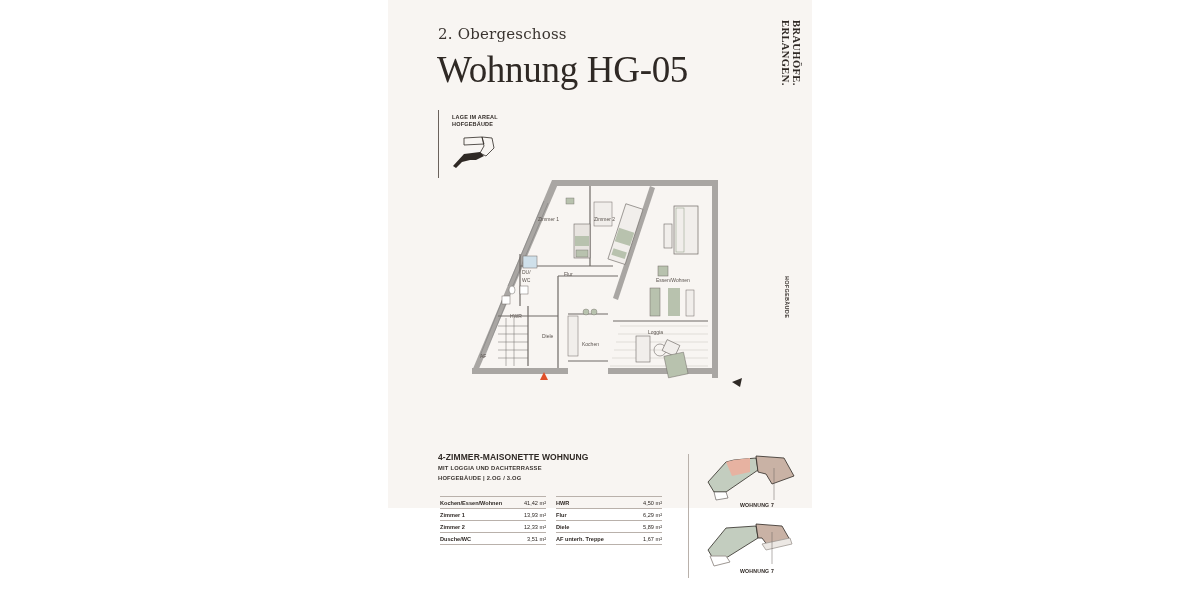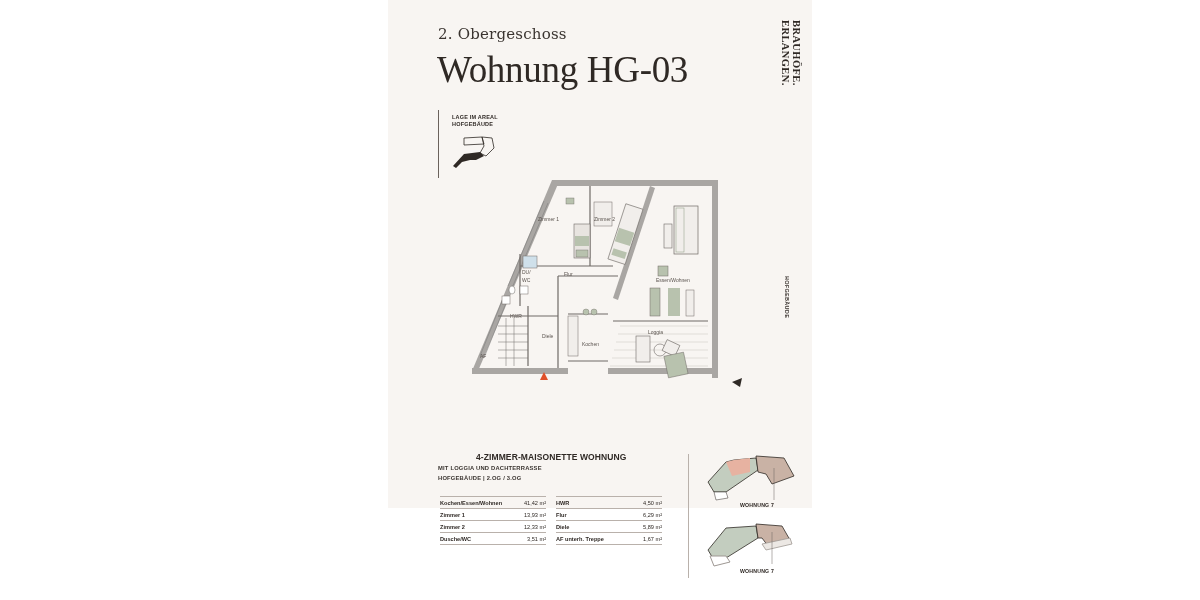--- a/index.html
+++ b/index.html
@@ -8,38 +8,38 @@
   .floor { position:absolute; left:50px; top:25px; font-family:"DejaVu Serif", serif; font-size:15px; color:#3a3430; letter-spacing:0.2px; }
   .title { position:absolute; left:49px; top:48px; font-family:"Liberation Serif", serif; font-size:37px; color:#2f2925; letter-spacing:-0.3px; }
   .brand { position:absolute; left:392px; top:20px; writing-mode:vertical-rl; font-family:"Liberation Serif", serif; font-size:10.5px; line-height:11px; color:#2f2925; font-weight:bold; letter-spacing:0.4px; }
   .brand span { display:block; }
   .area-line { position:absolute; left:50px; top:110px; width:1px; height:68px; background:#6b625c; }
   .area-label { position:absolute; left:64px; top:114px; font-size:5.5px; font-weight:bold; color:#2f2925; line-height:7px; letter-spacing:0.2px; }
   .area-map { position:absolute; left:62px; top:134px; }
   .side-label { position:absolute; left:396px; top:276px; writing-mode:vertical-rl; font-size:5.5px; font-weight:bold; color:#3a3430; letter-spacing:0.3px; }
   .plan { position:absolute; left:80px; top:176px; }
   .compass { position:absolute; left:342px; top:376px; }
-  .info-h { position:absolute; left:50px; top:452px; font-size:8.5px; font-weight:bold; color:#2f2925; letter-spacing:0.1px;margin-left:38px; }
+  .info-h { position:absolute; left:50px; top:452px; font-size:8.5px; font-weight:bold; color:#2f2925; letter-spacing:0.1px; }
   .info-s { position:absolute; left:50px; font-size:5.8px; font-weight:bold; color:#3a3430; letter-spacing:0.2px; }
   .table { position:absolute; left:52px; top:496px; width:224px; }
   .col { position:absolute; top:0; width:106px; }
   .row { height:11px; border-bottom:0.7px solid #b9b1ab; display:flex; justify-content:space-between; align-items:center; font-size:5.6px; color:#2f2925; }
   .row:first-child { border-top:0.7px solid #b9b1ab; }
   .row .lab { font-weight:bold; }
   .vline { position:absolute; left:300px; top:454px; width:1px; height:124px; background:#b9b1ab; }
   .mini { position:absolute; }
   .mini-label { position:absolute; font-size:5.2px; font-weight:bold; color:#2f2925; letter-spacing:0.2px; }
 </style>
 </head>
 <body>
 
 <div class="page">
 
   <div class="floor">2. Obergeschoss</div>
-  <div class="title">Wohnung HG-03</div>
+  <div class="title">Wohnung HG-05</div>
   <div class="brand">
     <span>BRAUHÖFE.</span>
     <span>ERLANGEN.</span>
   </div>
 
   <div class="area-line"></div>
   <div class="area-label">
     <div>LAGE IM AREAL</div>
     <div>HOFGEBÄUDE</div>
   </div>

